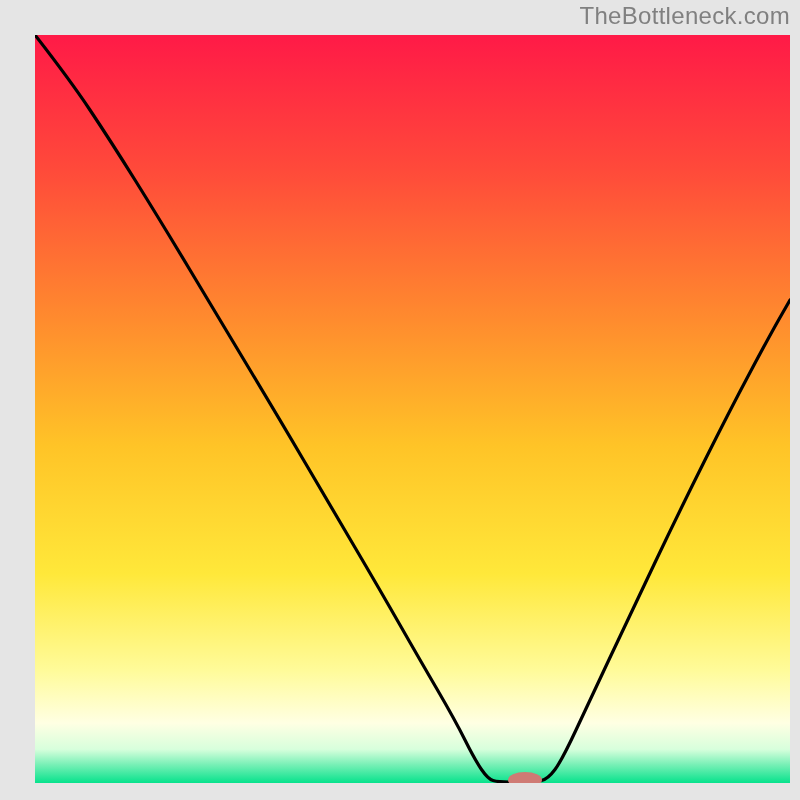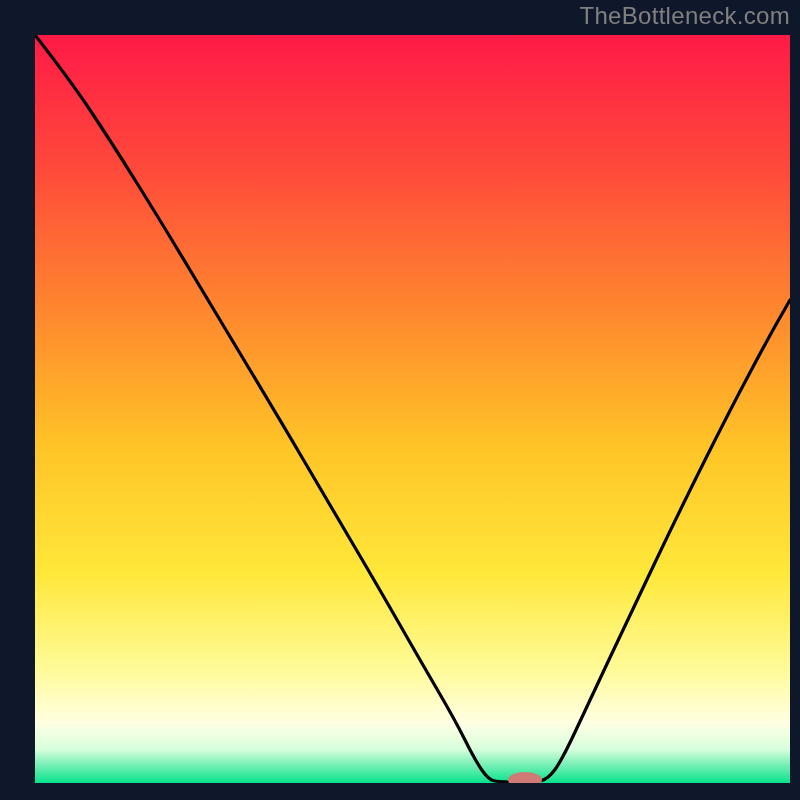--- a/index.html
+++ b/index.html
@@ -8,21 +8,21 @@
     width: 800px;
     height: 800px;
     background: #000;
     overflow: hidden;
     font-family: Arial, Helvetica, sans-serif;
   }
   .frame {
     position: relative;
     width: 800px;
     height: 800px;
-    background: #0f172a;
+    background: #e5e5e5;
   }
   .watermark {
     position: absolute;
     top: 2px;
     right: 10px;
     color: #808080;
     font-size: 24px;
     font-weight: 500;
     z-index: 10;
     letter-spacing: 0.3px;

